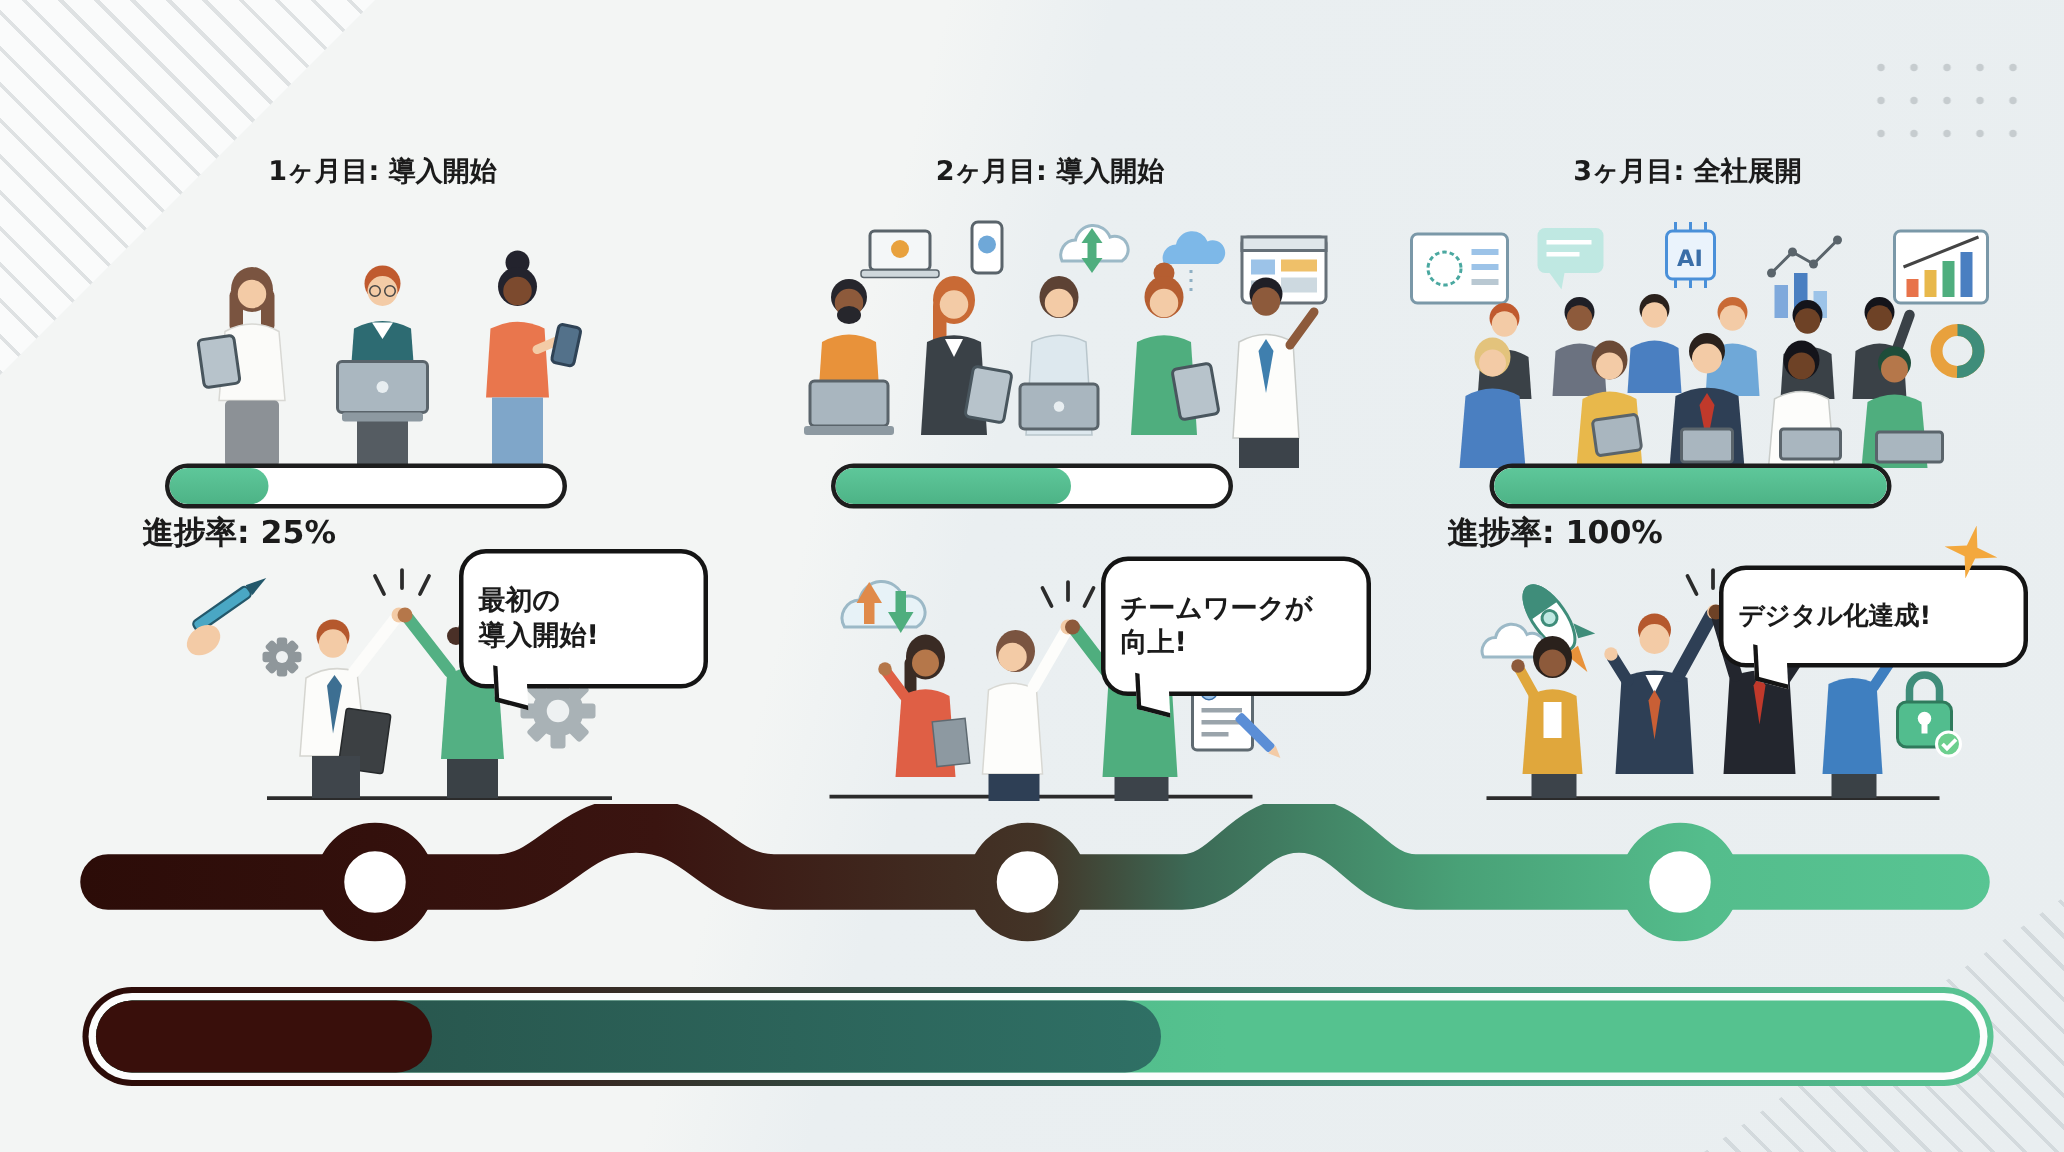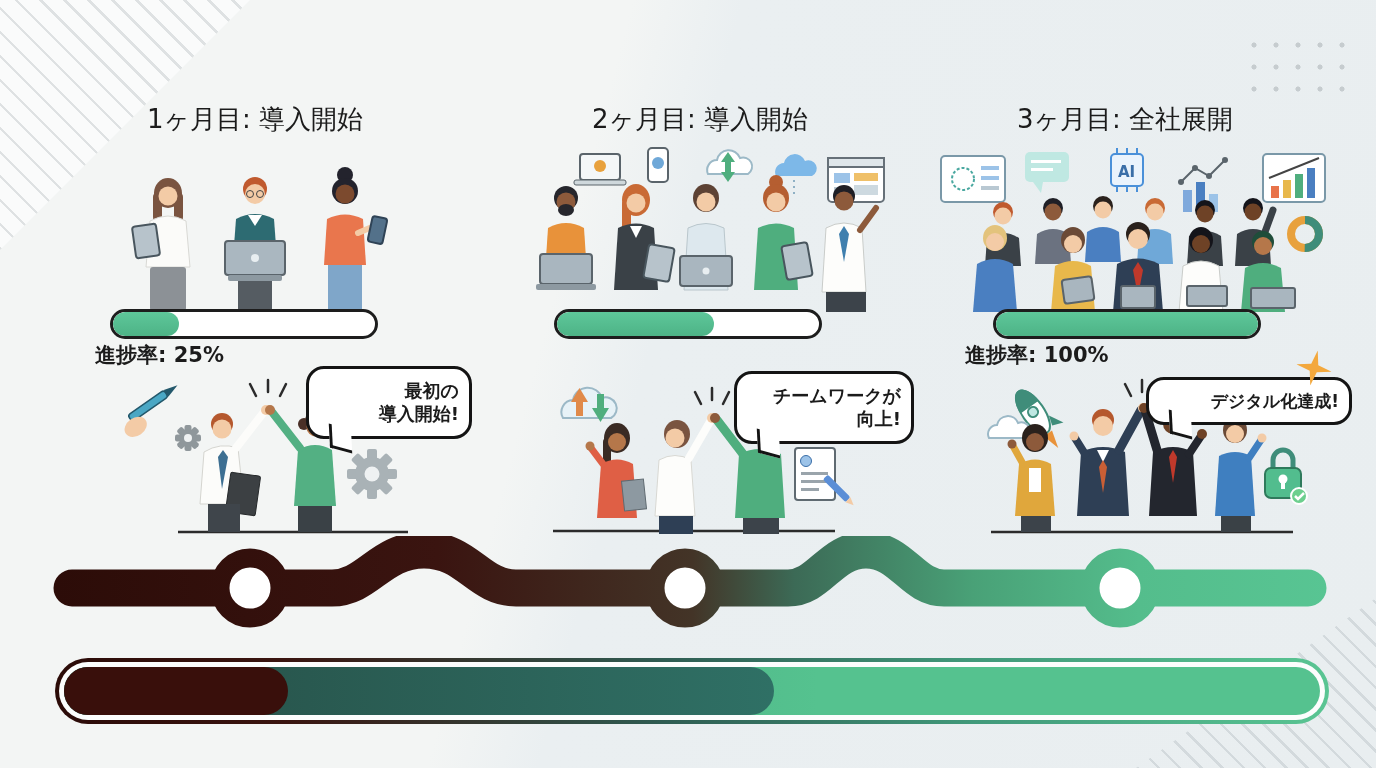--- a/index.html
+++ b/index.html
@@ -13,37 +13,37 @@
     background:#fafbfb repeating-linear-gradient(45deg,rgba(140,150,155,.25) 0 2.5px,transparent 2.5px 17px);
     clip-path:polygon(0 0,100% 0,0 100%);}
   .dots-tr{position:absolute;left:1243px;top:34px;width:112px;height:72px;
     background-image:radial-gradient(circle,#c6cccf 2.3px,transparent 2.8px);
     background-size:22px 22px;}
   .hatch-br{position:absolute;right:0;bottom:0;width:240px;height:170px;
     background:repeating-linear-gradient(45deg,rgba(160,170,176,.30) 0 2.5px,transparent 2.5px 15px);
     clip-path:polygon(100% 0,100% 100%,0 100%);}
   .title{position:absolute;top:22px;left:0;width:100%;text-align:center;
     font-size:38px;font-weight:800;letter-spacing:2px;}
-  .col-head{position:absolute;top:102px;width:320px;text-align:center;font-size:26px;font-weight:400;}
+  .col-head{position:absolute;top:102px;width:320px;text-align:center;font-size:18px;font-weight:700;}
   #head1{left:95px}#head2{left:540px}#head3{left:965px}
   .ill{position:absolute;}
   #ill1{left:100px;top:163px;width:310px;height:148px}
   #ill2{left:528px;top:146px;width:364px;height:166px}
   #ill3{left:933px;top:146px;width:400px;height:166px}
   #low1{left:108px;top:372px;width:300px;height:168px}
   #low2{left:545px;top:376px;width:315px;height:162px}
   #low3{left:973px;top:372px;width:335px;height:168px}
   .pbar{position:absolute;top:309px;width:268px;height:30px;background:#fff;
     border:3px solid #1d1d1d;border-radius:99px;box-sizing:border-box;overflow:hidden;}
   #pbar1{left:110px}#pbar2{left:554px}#pbar3{left:993px}
   .pfill{height:100%;background:linear-gradient(180deg,#5ec79a,#4db386);border-radius:99px;}
   .plabel{position:absolute;top:341px;width:320px;text-align:left;font-size:21px;font-weight:700;}
   #plabel1{left:95px}#plabel2{left:540px}#plabel3{left:965px}
   .bubble{position:absolute;background:#fff;border:3px solid #141414;border-radius:18px;
-    text-align:right;font-weight:700;font-size:18px;line-height:1.3;padding:10px 10px;z-index:5;}
+    text-align:left;font-weight:700;font-size:18px;line-height:1.3;padding:20px 10px;z-index:5;}
   .bubble:after{content:"";position:absolute;left:20px;bottom:-14px;width:20px;height:20px;background:#fff;
     border-left:3px solid #141414;border-bottom:3px solid #141414;transform:rotate(15deg) skewX(18deg);}
   #bubble1{left:306px;top:366px;width:140px}
   #bubble2{left:734px;top:371px;width:154px}
   #bubble3{left:1146px;top:377px;width:180px;font-size:17px}
   .bubble-line{display:block;}
   .sparkle{position:absolute;left:1296px;top:350px;width:36px;height:36px;background:#f3a83d;
     clip-path:polygon(50% 0%,60% 40%,100% 50%,60% 60%,50% 100%,40% 60%,0% 50%,40% 40%);
     transform:rotate(12deg);z-index:6;}
   .road{position:absolute;left:0;top:536px;width:1376px;height:110px;}

